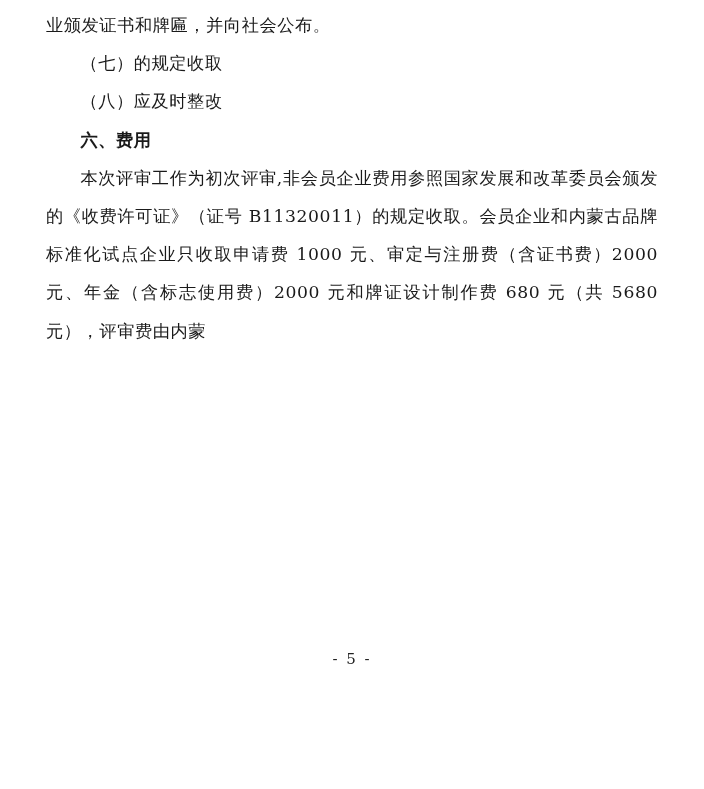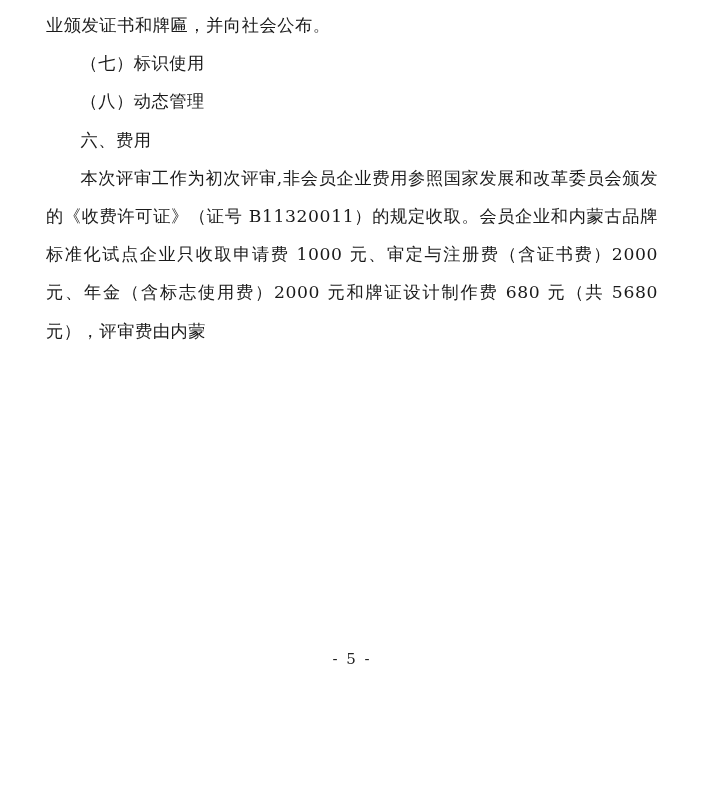--- a/index.html
+++ b/index.html
@@ -33,21 +33,21 @@
     padding: 0;
   }
   .para {
     text-indent: 2em;
   }
   .para-flush {
     text-indent: 0;
   }
   .heading {
     text-indent: 2em;
-    font-weight: normal;
+    font-weight: bold;
   }
   .subheading {
     text-indent: 2em;
   }
   .footer {
     position: absolute;
     left: 0;
     right: 0;
     bottom: 14px;
     text-align: center;
@@ -60,24 +60,24 @@
   }
 </style>
 </head>
 <body>
 
 <div class="page">
   <div class="doc-body">
 
     <p class="para-flush">业颁发证书和牌匾，并向社会公布。</p>
 
-    <p class="subheading">（七）标识使用</p>
+    <p class="subheading">（七）的规定收取</p>
 
 
-    <p class="subheading">（八）动态管理</p>
+    <p class="subheading">（八）应及时整改</p>
 
 
 
 
     <p class="heading">六、费用</p>
 
     <p class="para">本次评审工作为初次评审,非会员企业费用参照国家发展和改革委员会颁发的《收费许可证》（证号 B11320011）的规定收取。会员企业和内蒙古品牌标准化试点企业只收取申请费 1000 元、审定与注册费（含证书费）2000 元、年金（含标志使用费）2000 元和牌证设计制作费 680 元（共 5680 元），评审费由内蒙</p>
 
   </div>
 

